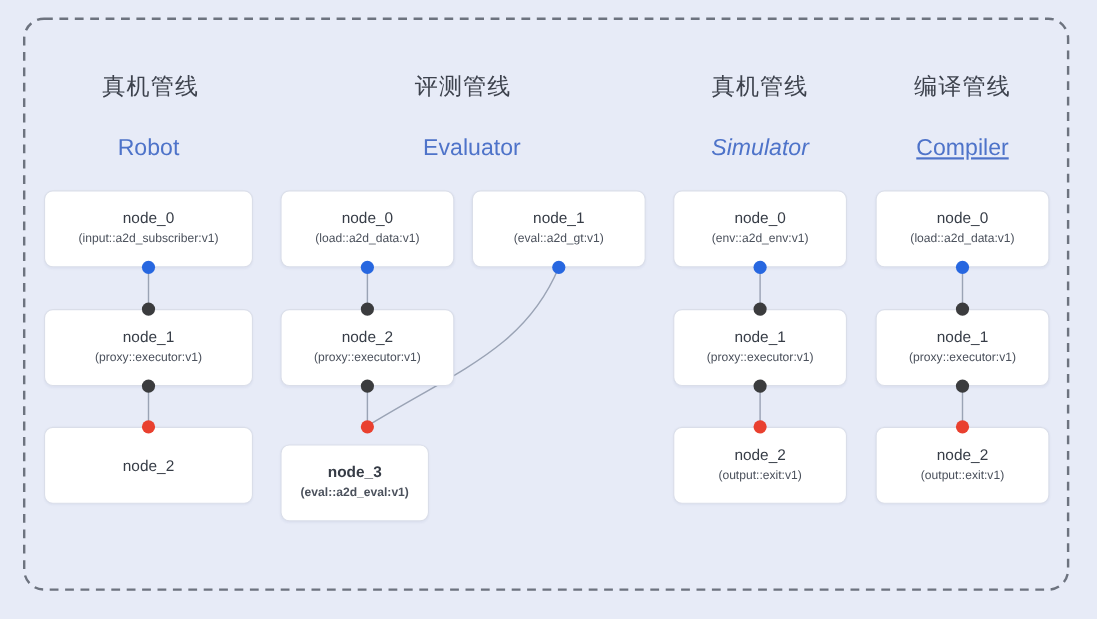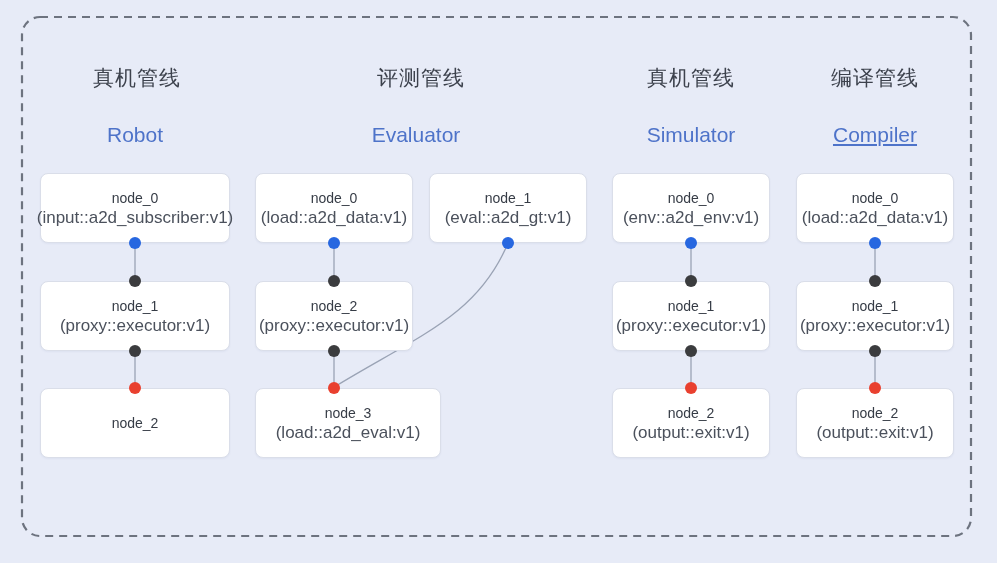--- a/index.html
+++ b/index.html
@@ -77,21 +77,21 @@
     gap:2px;
     box-shadow:0 1px 2px rgba(40,60,110,0.05);
   }
   .node-name{
     font-size:14px;
     color:var(--node-name-color);
     line-height:17px;
     white-space:nowrap;
   }
   .node-spec{
-    font-size:17px;
+    font-size:11px;
     color:var(--node-spec-color);
     line-height:17px;
     white-space:nowrap;
   }
   .dot{
     position:absolute;
     width:12px;height:12px;
     border-radius:50%;
     z-index:3;
   }
@@ -118,24 +118,24 @@
     <path class="edge" d="M691 351 L691 388"></path>
 
     <path class="edge" d="M875 243 L875 281"></path>
     <path class="edge" d="M875 351 L875 388"></path>
   </svg>
 
   <div class="col-title" style="left:137px;top:64px;">真机管线</div>
   <div class="col-subtitle" style="left:135px;top:123px;">Robot</div>
 
   <div class="col-title" style="left:421px;top:64px;">评测管线</div>
-  <div class="col-subtitle" style="left:416px;top:123px;">Evaluator</div>
+  <div class="col-subtitle" style="left:429px;top:123px;">Evaluator</div>
 
   <div class="col-title" style="left:691px;top:64px;">真机管线</div>
-  <div class="col-subtitle" style="left:691px;top:123px;">Simulator</div>
+  <div class="col-subtitle" style="left:691px;top:123px;font-style:italic;">Simulator</div>
 
   <div class="col-title" style="left:875px;top:64px;text-align:center;">编译管线</div>
   <div class="col-subtitle" style="left:875px;top:123px;text-decoration:underline;">Compiler</div>
 
   <div class="node" style="left:40px;top:173px;width:190px;">
     <span class="node-name">node_0</span>
     <span class="node-spec">(input::a2d_subscriber:v1)</span>
   </div>
   <div class="node" style="left:40px;top:281px;width:190px;">
     <span class="node-name">node_1</span>
@@ -150,23 +150,23 @@
     <span class="node-spec">(load::a2d_data:v1)</span>
   </div>
   <div class="node" style="left:429px;top:173px;width:158px;">
     <span class="node-name">node_1</span>
     <span class="node-spec">(eval::a2d_gt:v1)</span>
   </div>
   <div class="node" style="left:255px;top:281px;width:158px;">
     <span class="node-name">node_2</span>
     <span class="node-spec">(proxy::executor:v1)</span>
   </div>
-  <div class="node" style="left:255px;top:388px;width:186px;">
+  <div class="node" style="left:255px;top:404px;width:135px;font-weight:bold;">
     <span class="node-name">node_3</span>
-    <span class="node-spec">(load::a2d_eval:v1)</span>
+    <span class="node-spec">(eval::a2d_eval:v1)</span>
   </div>
 
   <div class="node" style="left:612px;top:173px;width:158px;">
     <span class="node-name">node_0</span>
     <span class="node-spec">(env::a2d_env:v1)</span>
   </div>
   <div class="node" style="left:612px;top:281px;width:158px;">
     <span class="node-name">node_1</span>
     <span class="node-spec">(proxy::executor:v1)</span>
   </div>

